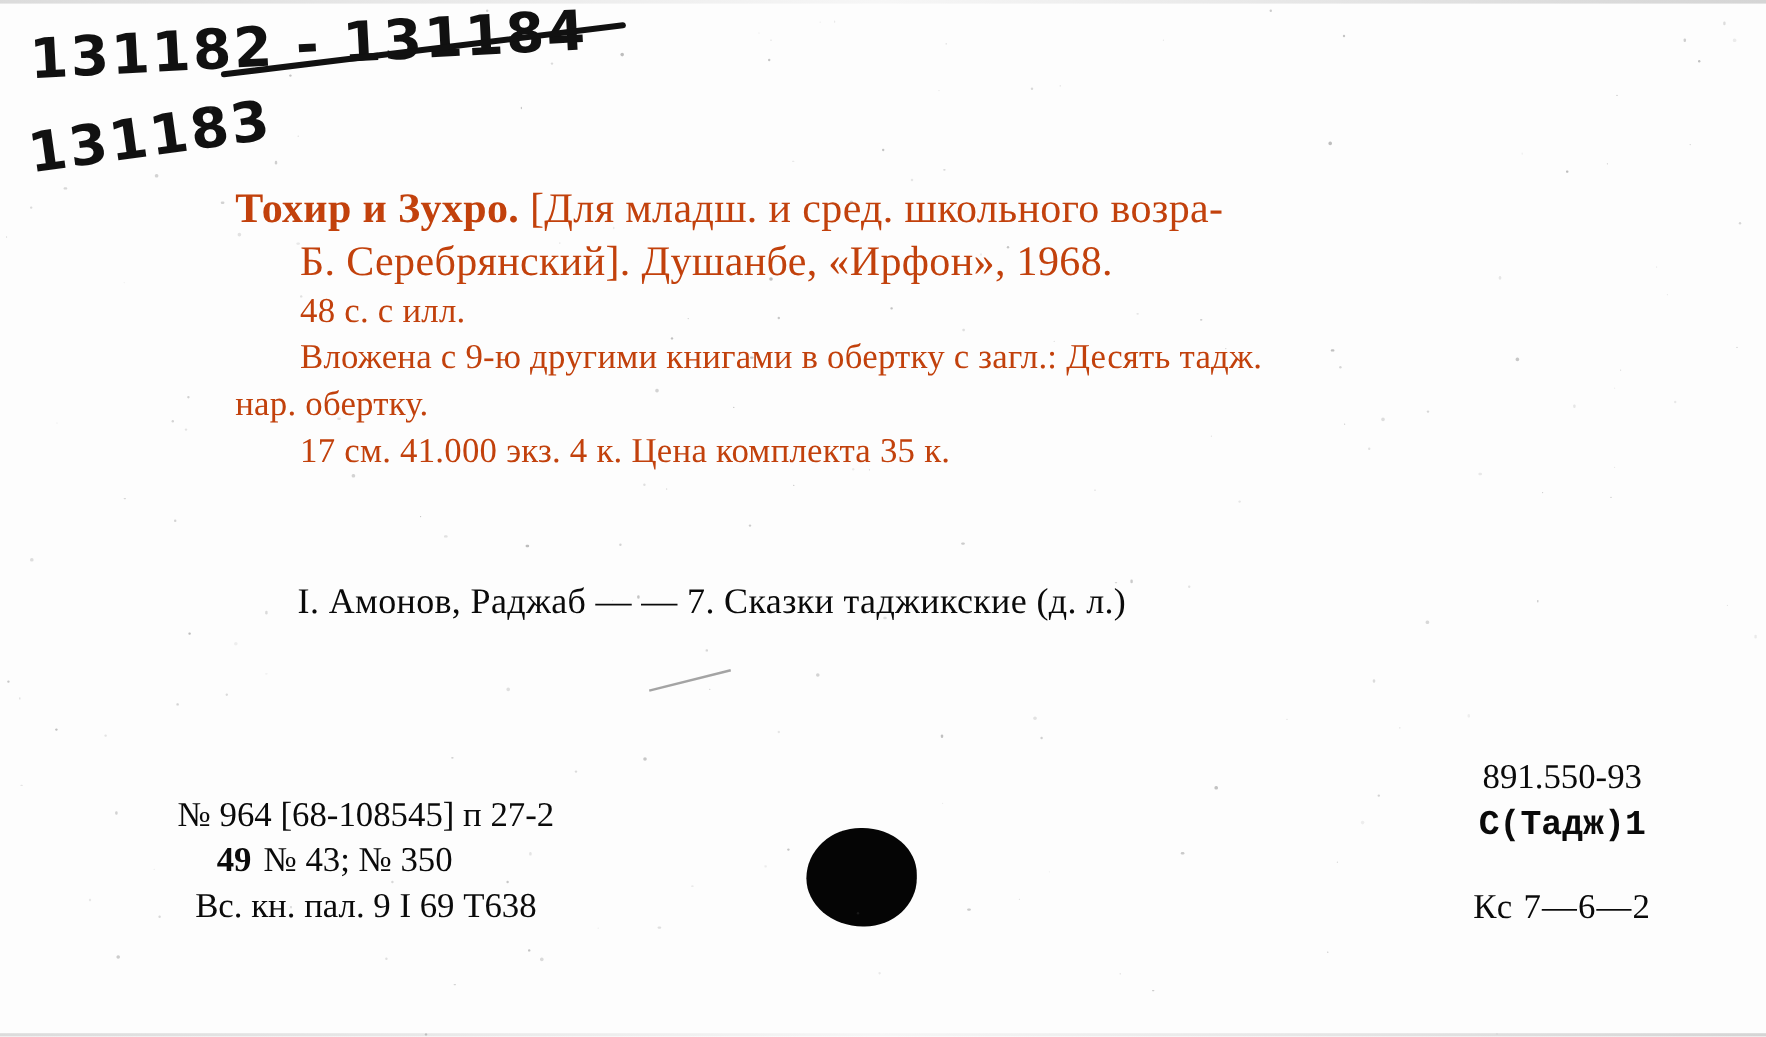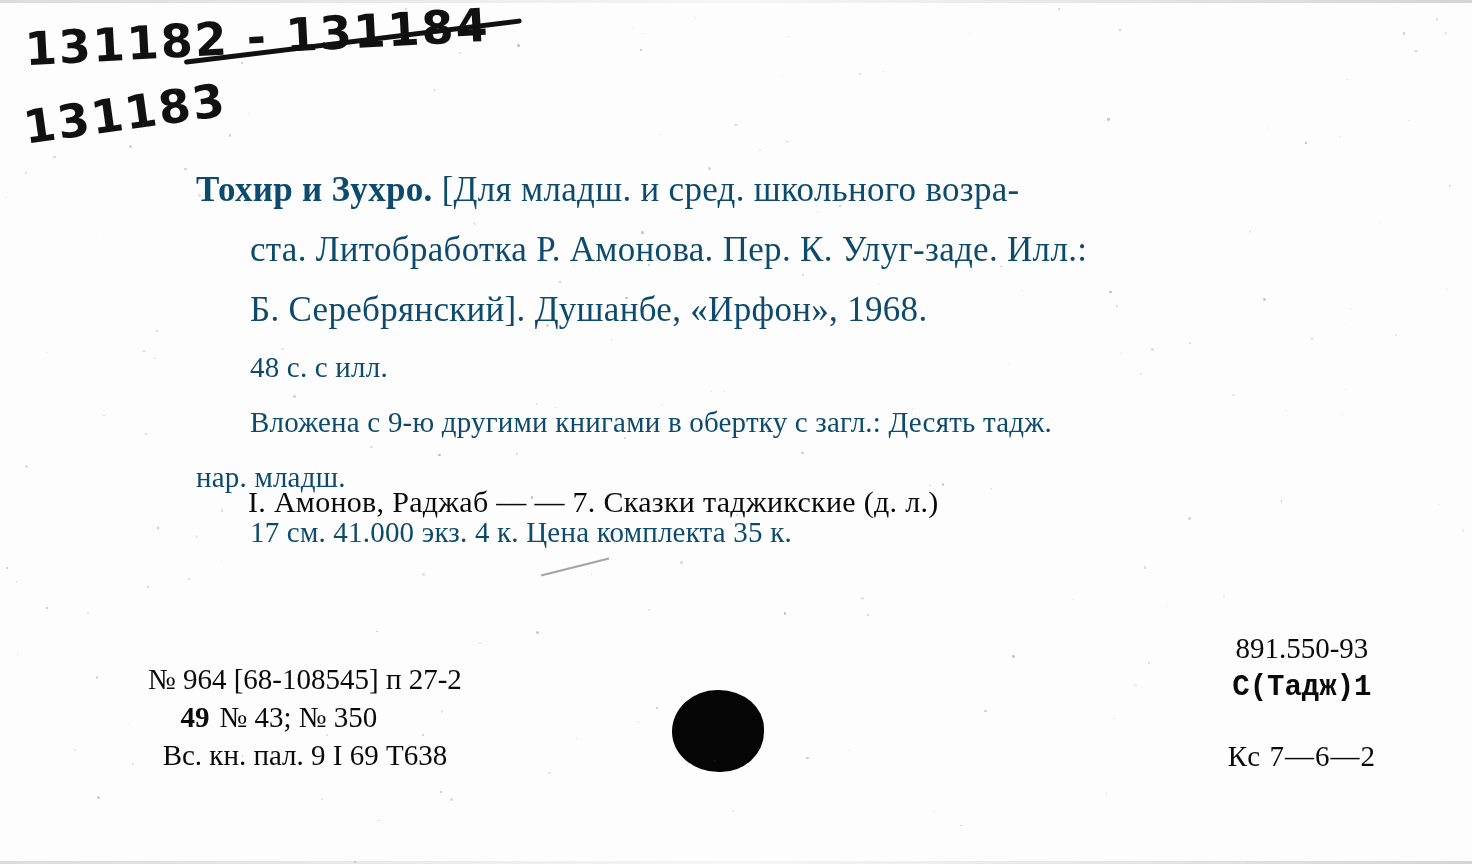--- a/index.html
+++ b/index.html
@@ -64,22 +64,21 @@
   }
   
   #body-block {
     position: absolute;
     left: 196px;
     top: 152px;
     width: 1200px;
   }
   .line {
     white-space: nowrap;
-    color: #0c4a6e;
-    margin-top: 16px;
+    color: #c2410c;
   }
   .title-line {
     font-size: 35px;
     line-height: 44px;
     letter-spacing: 0.3px;
   }
   .title-line .strong {
     font-weight: 700;
   }
   .indent {
@@ -176,25 +175,24 @@
   <div id="edge-bottom"></div>
 
   <div id="handwriting">
     <div id="hw-line1">131182 - 131184</div>
     <div id="hw-strike"></div>
     <div id="hw-line2">131183</div>
   </div>
 
   <div id="body-block">
     <div class="line title-line"><span class="strong">Тохир и Зухро.</span><span> [Для младш. и сред. школьного возра-</span></div>
-    <div class="line title-line"><span class="indent"></span><span>ста. Литобработка Р. Амонова. Пер. К. Улуг-заде. Илл.:</span></div>
     <div class="line title-line"><span class="indent"></span><span>Б. Серебрянский].      Душанбе, «Ирфон», 1968.</span></div>
     <div class="line small-line"><span class="indent"></span><span>48 с. с илл.</span></div>
     <div class="line small-line"><span class="indent"></span><span>Вложена с 9-ю другими книгами в обертку с загл.: Десять тадж.</span></div>
-    <div class="line small-line"><span>нар. младш.</span></div>
+    <div class="line small-line"><span>нар. обертку.</span></div>
     <div class="line small-line"><span class="indent"></span><span>17 см. 41.000 экз. 4 к. Цена комплекта 35 к.</span></div>
   </div>
 
   <div id="tracings">I. Амонов, Раджаб  — — 7. Сказки таджикские (д. л.)</div>
 
   <div id="pencil-stroke"></div>
   <div id="ink-blot"></div>
 
   <div id="bl-block">
     <div class="row"><span class="pad"></span><span>№ 964 [68-108545] п   27-2</span></div>

